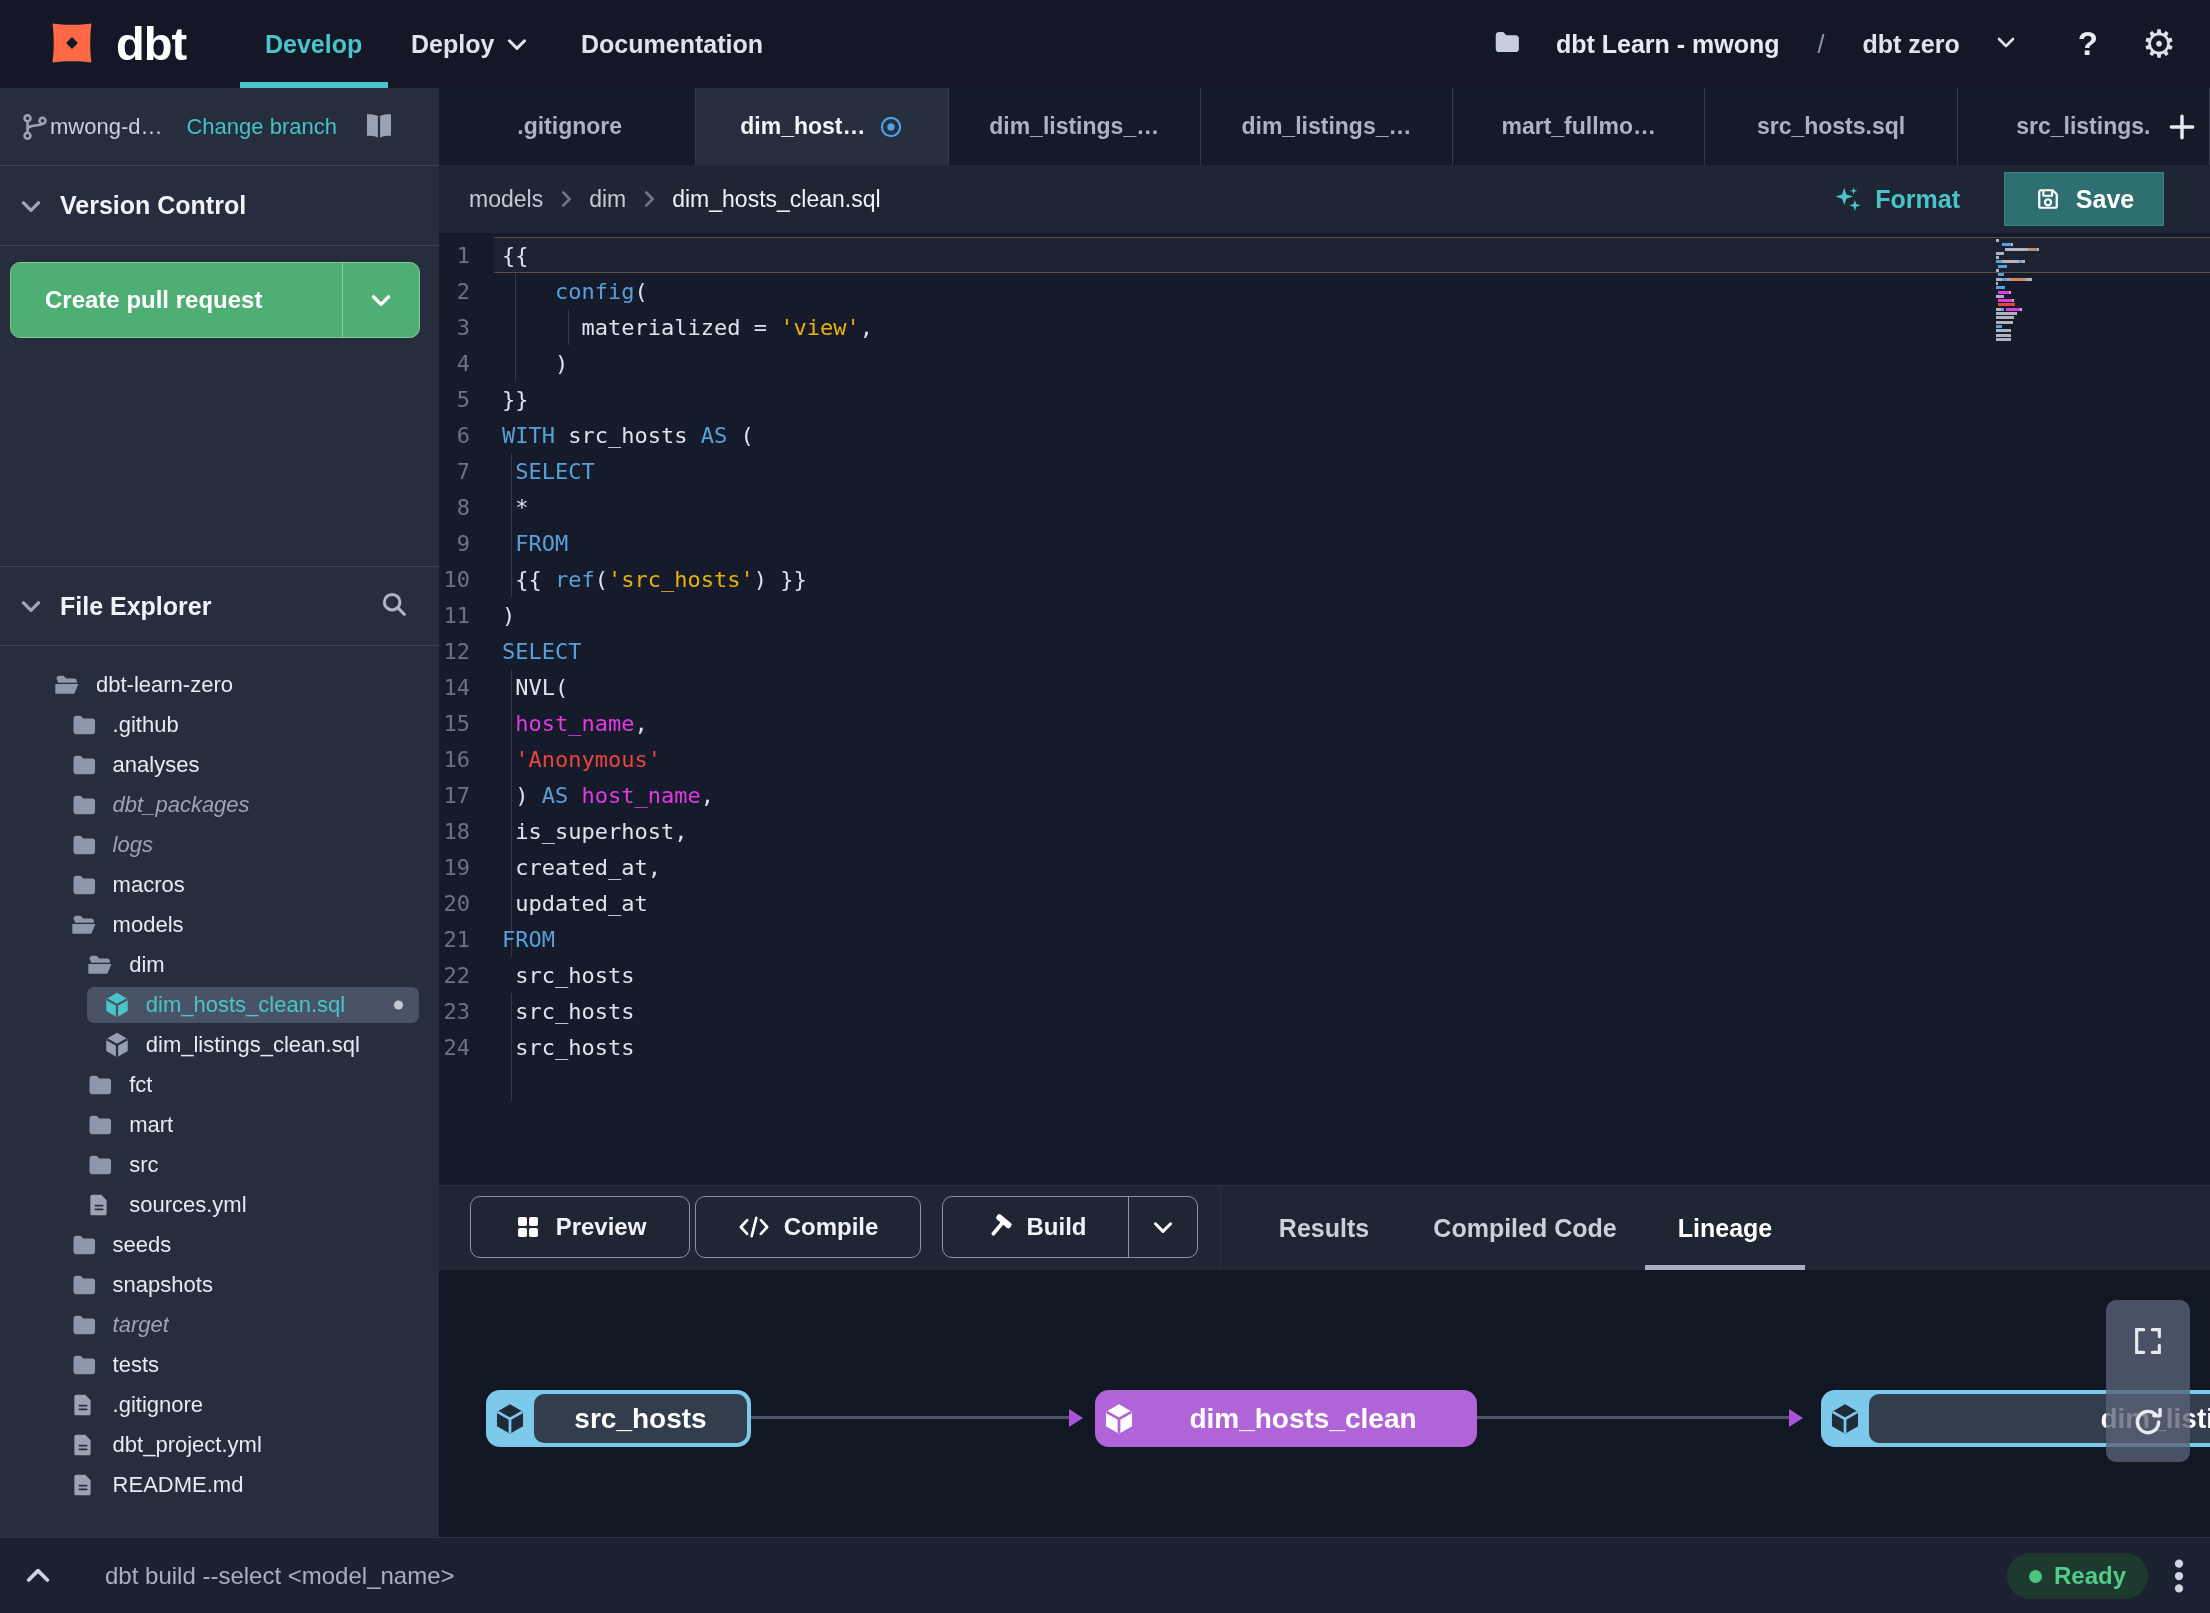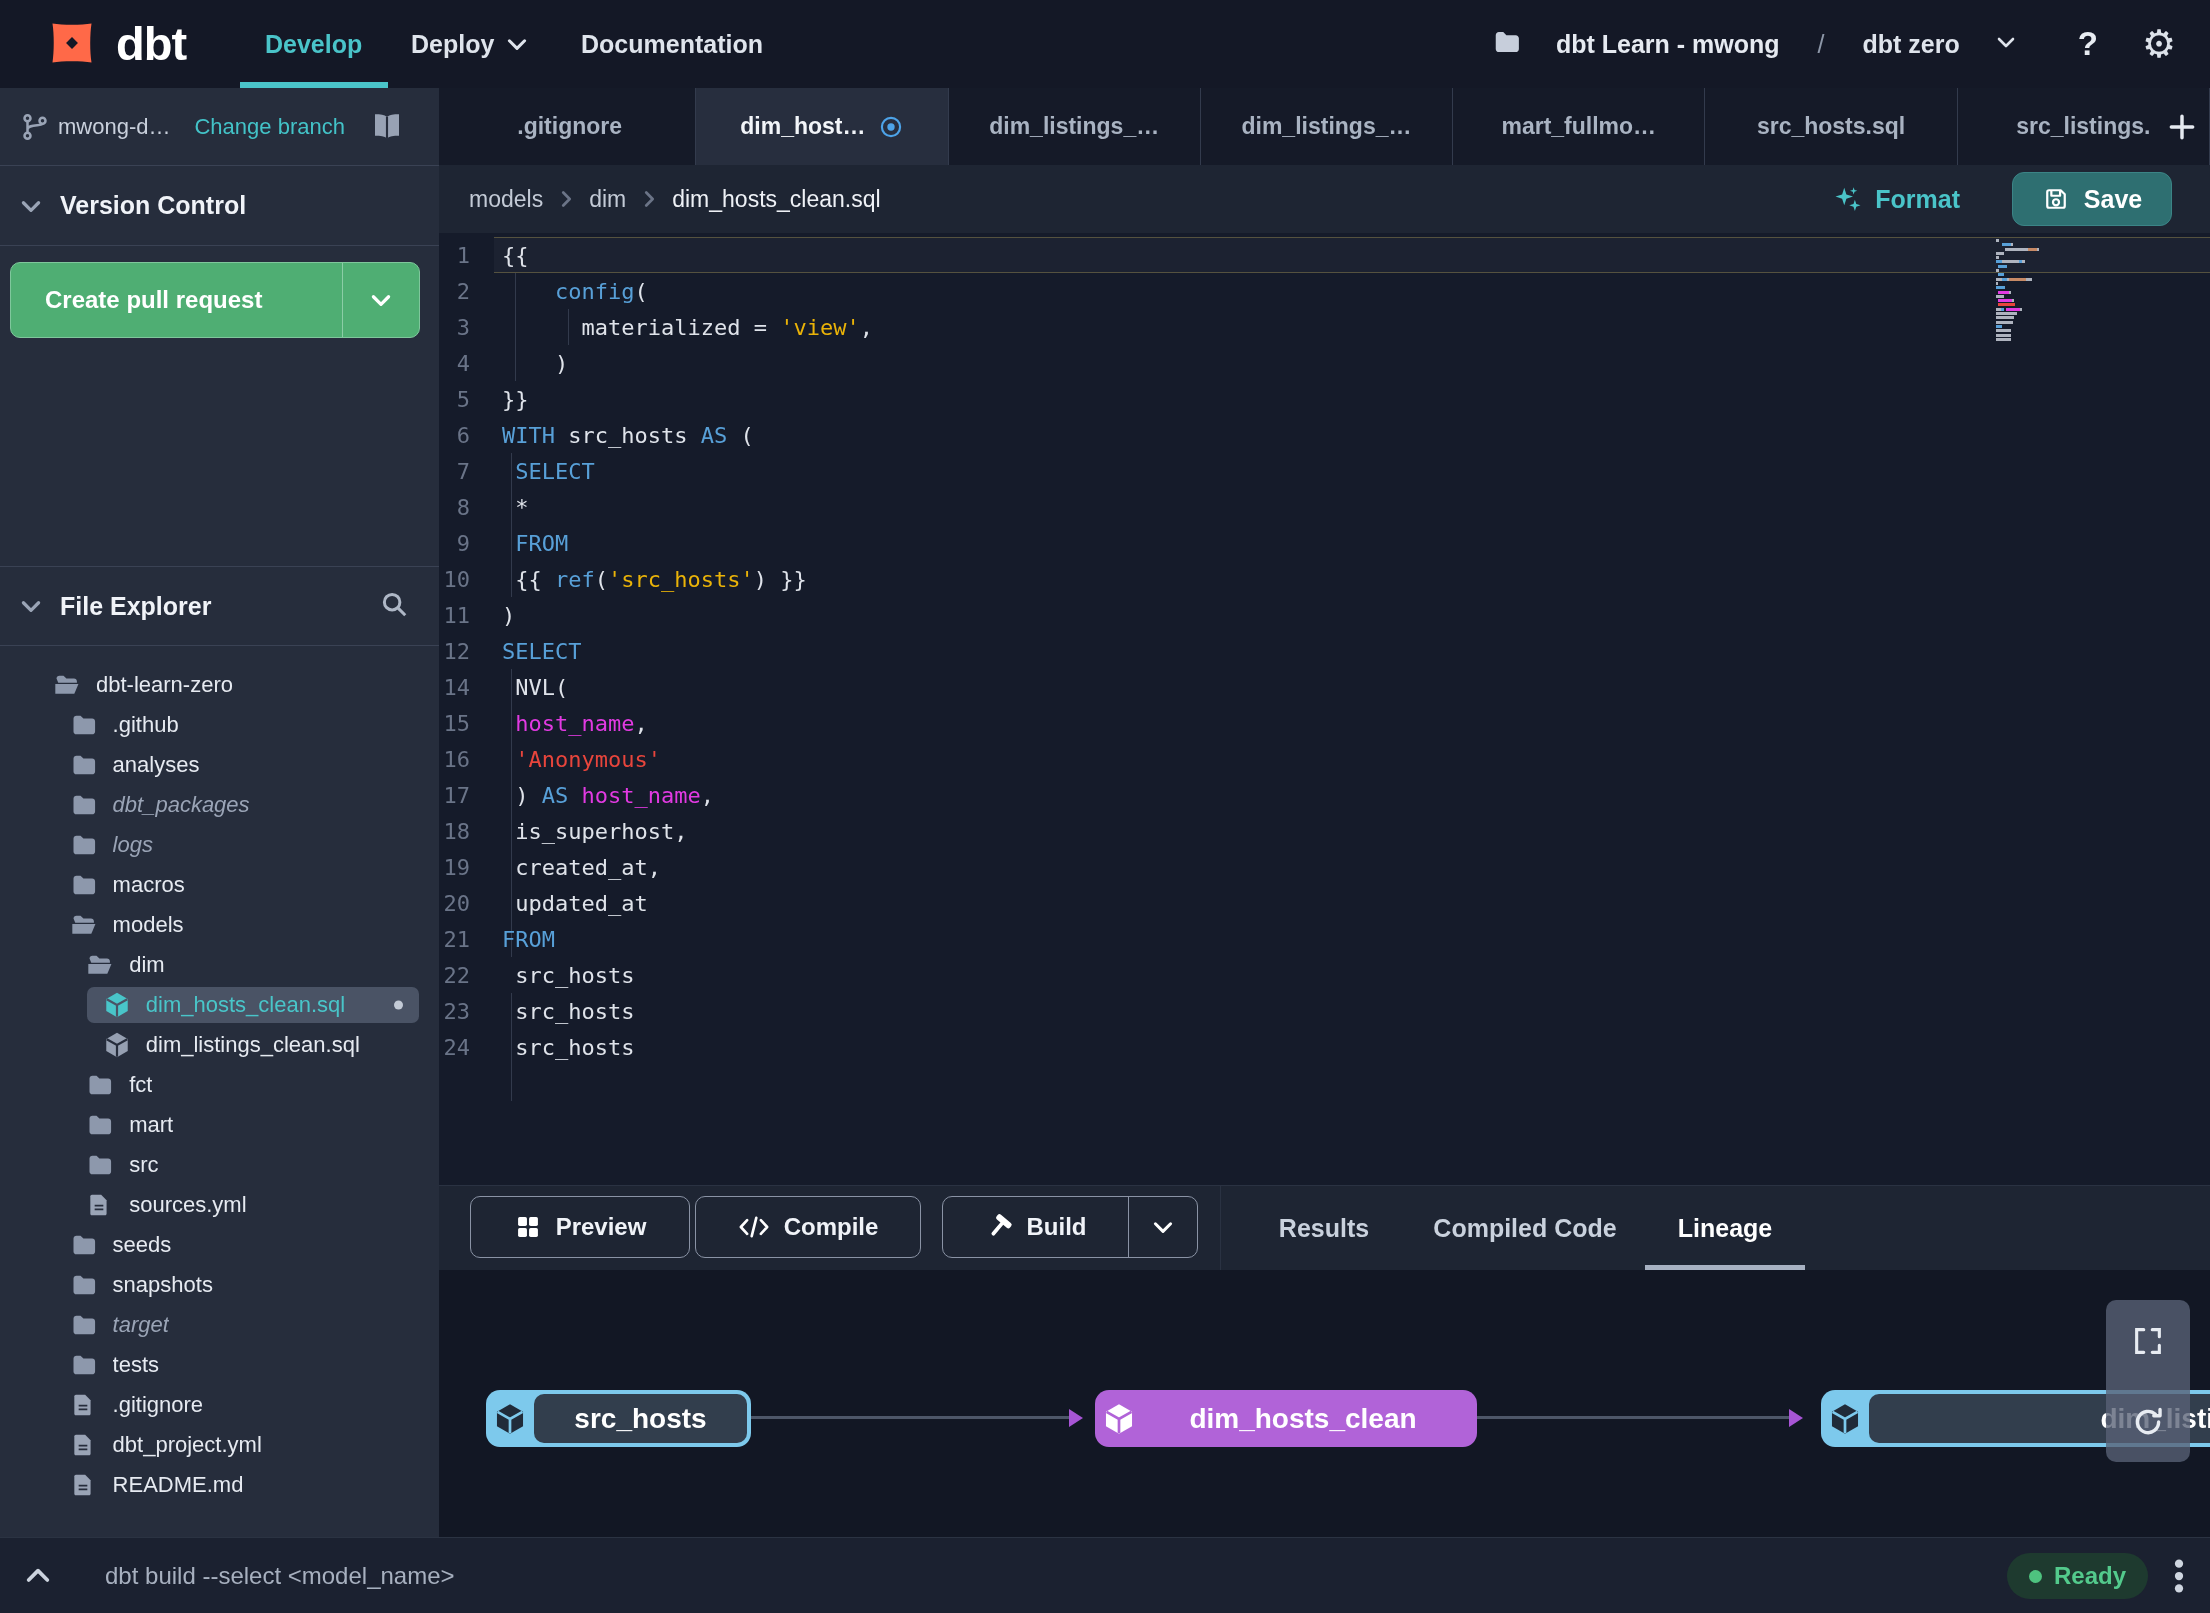--- a/index.html
+++ b/index.html
@@ -19,21 +19,21 @@
   .nav-right .proj { color:#e6eaf1; font-size:25px; font-weight:600; }
   .nav-right .sep { color:#8d97a8; font-size:25px; padding:0 4px; }
   .nav-right .env { color:#dfe4ec; font-size:25px; font-weight:600; }
   .help-q { color:#e8ecf2; font-size:33px; font-weight:bold; margin-left:26px; cursor:pointer; }
   .gear { margin-left:10px; cursor:pointer; }
 
   
   #sidebar { position:absolute; left:0; top:88px; width:439px; height:1449px; background:#262d3c; }
   .branch-row { position:absolute; left:0; top:0; width:100%; height:78px; border-bottom:1px solid #3a4254;
                 display:flex; align-items:center; }
-  .branch-row .bname { color:#c9d0dc; font-size:22px; margin-left:8px; }
+  .branch-row .bname { color:#c9d0dc; font-size:22px; margin-left:0; }
   .branch-row .blink { color:#43c3c8; font-size:22px; margin-left:24px; cursor:pointer; }
   .sec-header { position:absolute; left:0; width:100%; height:80px; display:flex; align-items:center; border-bottom:1px solid #3a4254; }
   .sec-header .title { color:#f0f3f8; font-size:25px; font-weight:bold; margin-left:16px; }
   #vc-header { top:78px; }
   #fe-header { top:478px; border-top:1px solid #3a4254; }
   #fe-search { position:absolute; right:30px; cursor:pointer; }
   .pr-btn { position:absolute; left:10px; top:174px; width:410px; height:76px; background:#4fae73;
             border:1px solid #7fc79c; border-radius:10px; display:flex; overflow:hidden; cursor:pointer;padding-left:10px; }
   .pr-main { flex:1; display:flex; align-items:center; padding-left:24px; color:#fff; font-size:24px; font-weight:600;
              border-right:1px solid #8bcda6; }
@@ -62,22 +62,22 @@
   #tab-add { position:absolute; right:12px; top:0; height:77px; display:flex; align-items:center; cursor:pointer; }
 
   #crumb-row { position:absolute; left:0; top:77px; width:100%; height:68px; background:#1e2533;
                display:flex; align-items:center; }
   .crumb { color:#c3cad6; font-size:23px; }
   .crumb:first-child { margin-left:30px; }
   .crumb.last { color:#eef1f6; }
   .crumb-sep { margin:0 12px; display:flex; }
   #format-btn { position:absolute; right:250px; display:flex; align-items:center; gap:12px; color:#4ac4c9;
                 font-size:25px; font-weight:600; cursor:pointer; }
-  #save-btn { position:absolute; right:38px; top:7px; width:160px; height:54px; background:#2e6f71;
-              border:1px solid #3b8486; border-radius:12px; display:flex; align-items:center; justify-content:center;
+  #save-btn { position:absolute; right:46px; top:7px; width:160px; height:54px; background:#2e6f71;
+              border:1px solid #3b8486; border-radius:0; display:flex; align-items:center; justify-content:center;
               gap:14px; color:#fff; font-size:25px; font-weight:600; cursor:pointer; }
 
   #editor { position:absolute; left:0; top:145px; width:100%; height:952px; background:#151b2a; overflow:hidden; }
   #code { position:absolute; left:0; top:4px; width:100%; }
   .cline { position:relative; height:36px; display:flex; align-items:center; }
   .lnum { width:31px; text-align:right; color:#6a7488; font-family:"DejaVu Sans Mono",monospace; font-size:22px; flex:0 0 31px; }
   .ltext { margin-left:32px; font-family:"DejaVu Sans Mono",monospace; font-size:22px; white-space:pre; z-index:1; }
   .curbg { position:absolute; left:55px; right:0; top:0; bottom:0; background:#1c2231;
            border-top:1px solid #55523f; border-bottom:1px solid #55523f; z-index:0; }
   .tk-p { color:#dfe3ea; } .tk-kw { color:#58a0d8; } .tk-str { color:#eab308; }

